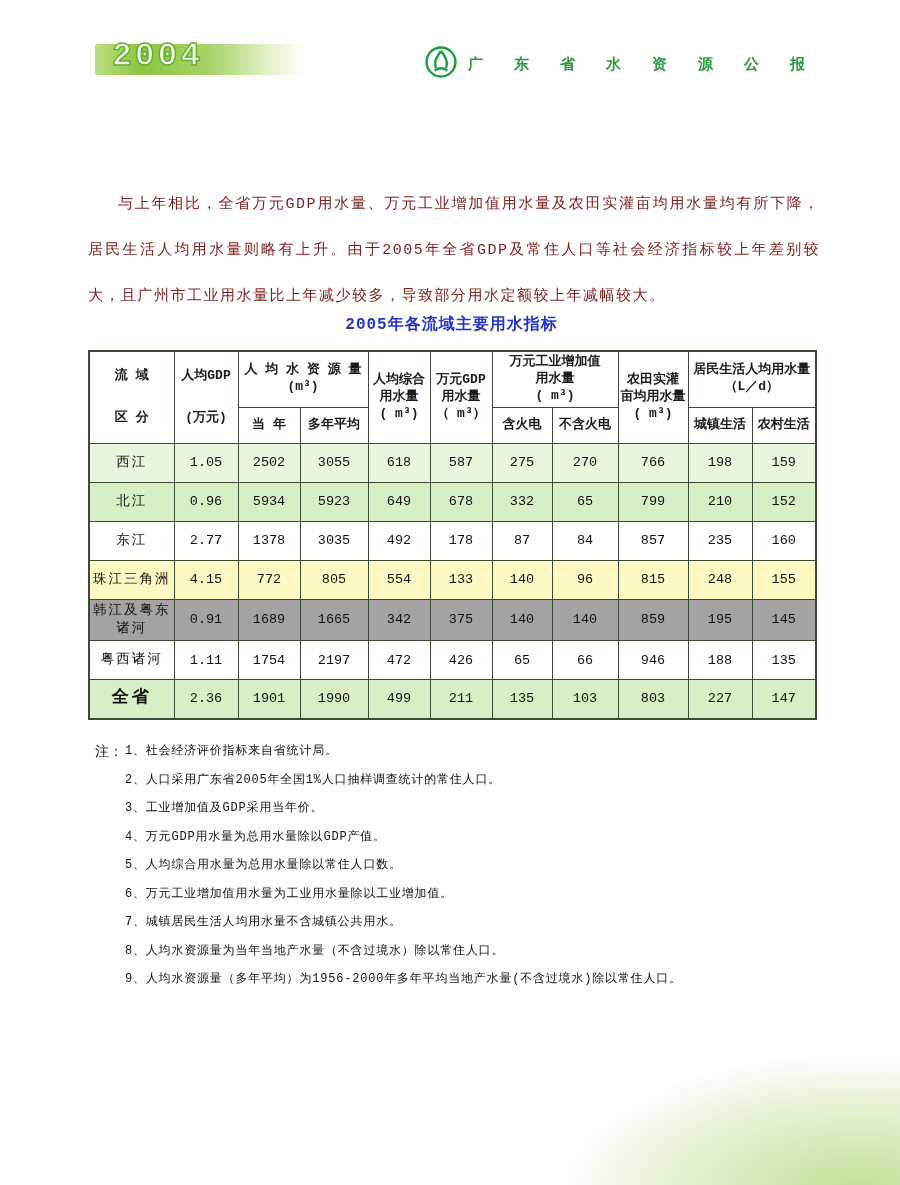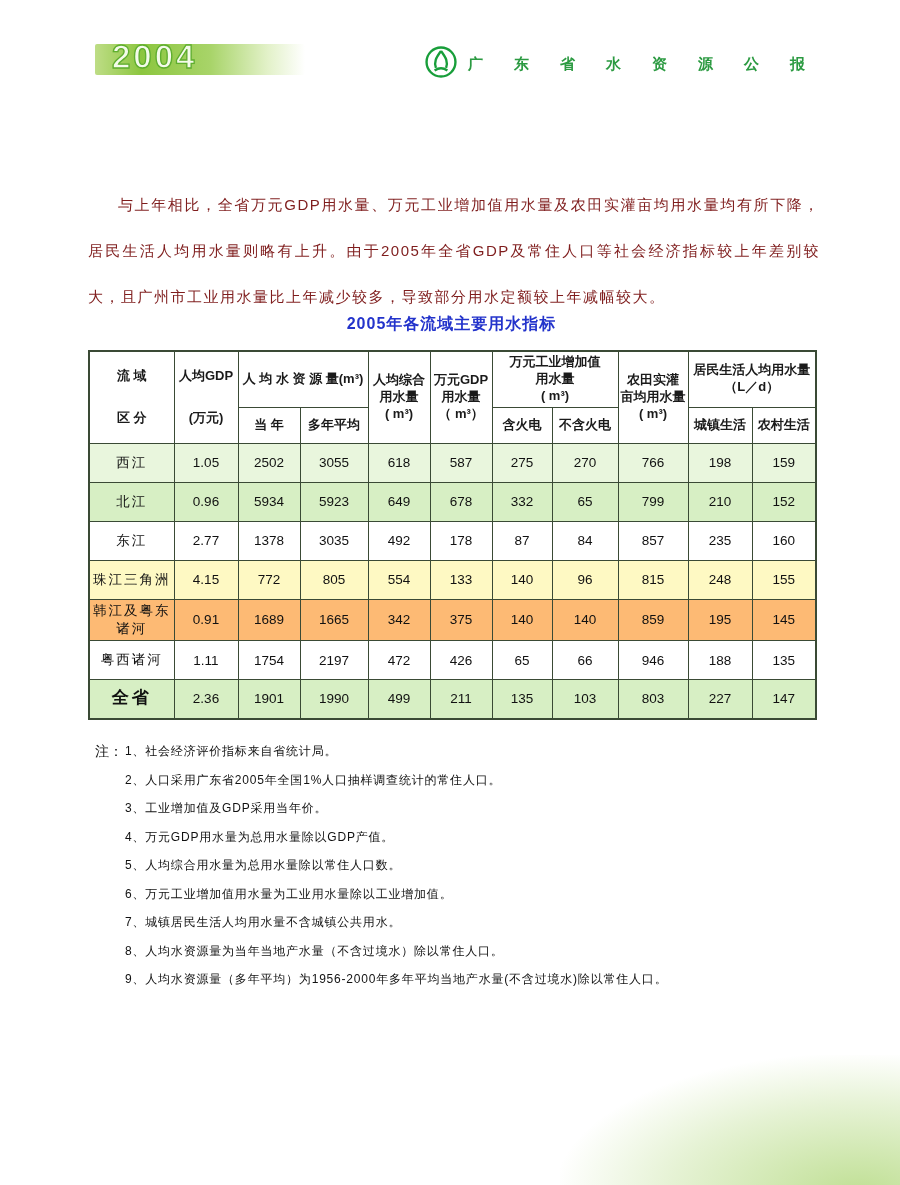--- a/index.html
+++ b/index.html
@@ -1,20 +1,20 @@
 <!DOCTYPE html>
 <html><head>
 <meta charset="utf-8">
 <style>
   * { margin:0; padding:0; box-sizing:border-box; }
   html,body { background:#ffffff; }
   .page {
     position:relative; width:900px; height:1185px; margin:0 auto;
     background:#ffffff; overflow:hidden;
-    font-family:Liberation Sans, sans-serif; color:#1a1a1a;padding-left:9px;
+    font-family:Liberation Mono, monospace; color:#1a1a1a;padding-left:9px;
   }
 
   
   .hdr { position:absolute; left:0; top:0; width:900px; height:110px; }
   .year-band {
     position:absolute; left:95px; top:44px; width:210px; height:31px;
     background:linear-gradient(90deg,#bedd86 0%,#8cc63f 22%,#a8d469 55%,#e2f1c8 82%,#ffffff 100%);
     border-radius:2px;
   }
   .year-text {
@@ -196,21 +196,21 @@
           <td>772</td>
           <td>805</td>
           <td>554</td>
           <td>133</td>
           <td>140</td>
           <td>96</td>
           <td>815</td>
           <td>248</td>
           <td>155</td>
         </tr>
-        <tr style="background: #fdba74;">
+        <tr style="background: #a3a3a3;">
           <td class="basin-name">韩江及粤东诸河</td>
           <td>0.91</td>
           <td>1689</td>
           <td>1665</td>
           <td>342</td>
           <td>375</td>
           <td>140</td>
           <td>140</td>
           <td>859</td>
           <td>195</td>

